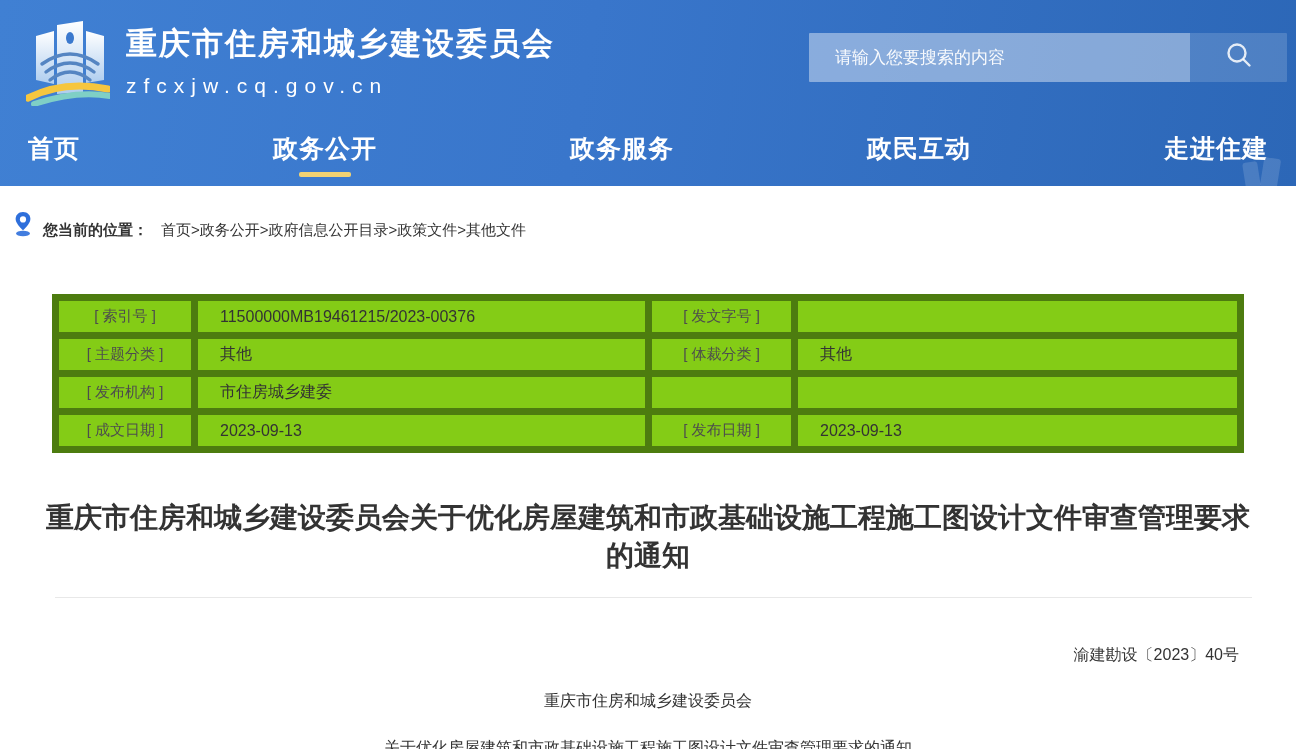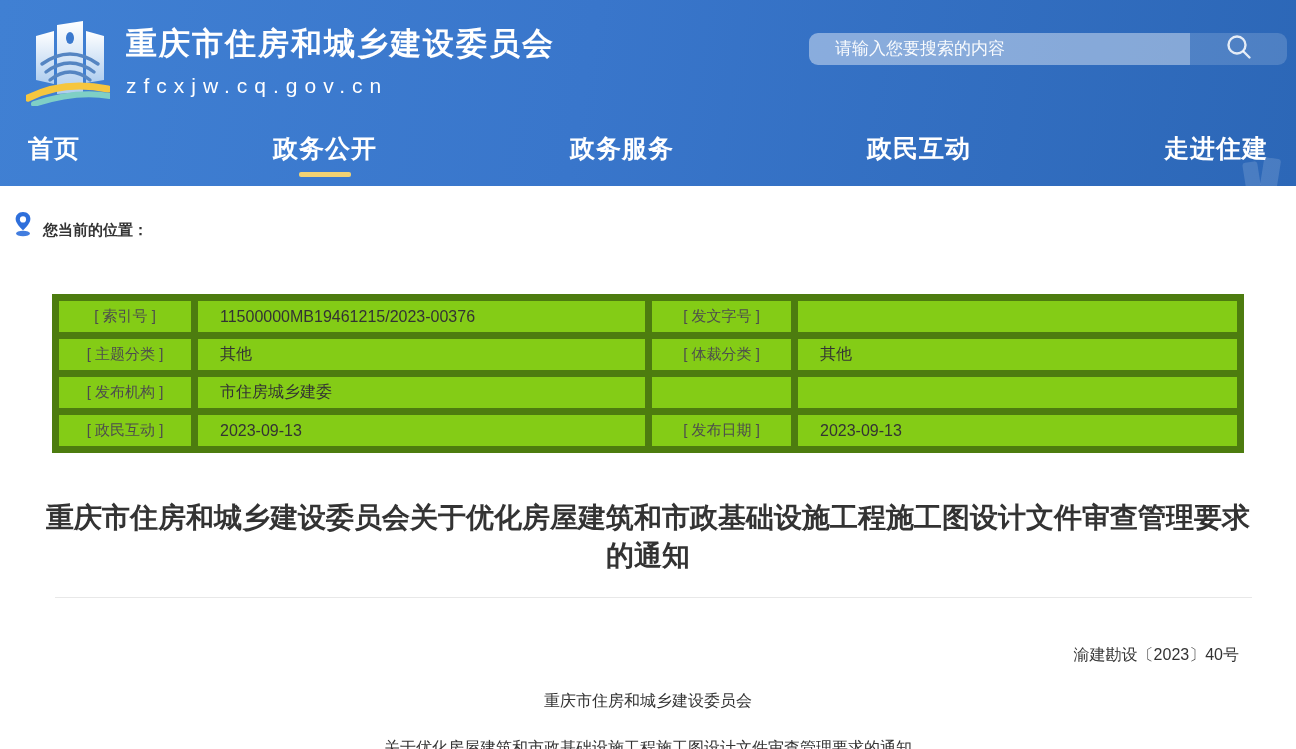--- a/index.html
+++ b/index.html
@@ -19,22 +19,22 @@
     overflow:hidden;
   }
   .header { height:120px; display:flex; align-items:center; position:relative; }
   .logo { margin-left:26px; flex:0 0 auto; }
   .brand { margin-left:16px; color:#fff; }
   .brand-title { font-size:31px; font-weight:bold; letter-spacing:2px; }
   .brand-url { font-size:21px; letter-spacing:7px; margin-top:9px; }
 
   .search {
     position:absolute; right:9px; top:33px;
-    width:478px; height:32px;
-    border-radius:9px; display:flex; overflow:hidden;
+    width:478px; height:49px;
+    border-radius:1px; display:flex; overflow:hidden;
   }
   .search input {
     flex:1; border:none; outline:none;
     background:rgba(255,255,255,0.42);
     color:#fff; font-size:17px; padding:0 26px;
     font-family:"Liberation Sans","DejaVu Sans",sans-serif;
   }
   .search input::placeholder { color:#ffffff; opacity:.95; }
   .search button {
     width:97px; border:none; cursor:pointer;
@@ -165,20 +165,21 @@
 
 <div class="breadcrumb">
   <span>
     <svg width="18" height="26" viewBox="0 0 18 26">
       <ellipse cx="9" cy="22.5" rx="7" ry="2.8" fill="#2e6fdb" opacity=".9"></ellipse>
       <path d="M9 1 C4.2 1 1.6 4.4 1.6 8.1 C1.6 13 9 19.4 9 19.4 C9 19.4 16.4 13 16.4 8.1 C16.4 4.4 13.8 1 9 1 Z" fill="#2e6fdb"></path>
       <circle cx="9" cy="8.4" r="3.1" fill="#ffffff"></circle>
     </svg>
   </span>
   <span class="crumb-label">您当前的位置：</span>
+  <span class="crumb-trail">首页&gt;政务公开&gt;政府信息公开目录&gt;政策文件&gt;其他文件</span>
 </div>
 
 <table class="meta-table">
   <tbody>
     <tr>
       <td class="lbl">[ 索引号 ]</td>
       <td class="val">11500000MB19461215/2023-00376</td>
       <td class="lbl2">[ 发文字号 ]</td>
       <td class="val2"></td>
     </tr>
@@ -188,21 +189,21 @@
       <td class="lbl2">[ 体裁分类 ]</td>
       <td class="val2">其他</td>
     </tr>
     <tr>
       <td class="lbl">[ 发布机构 ]</td>
       <td class="val">市住房城乡建委</td>
       <td class="lbl2"></td>
       <td class="val2"></td>
     </tr>
     <tr>
-      <td class="lbl">[ 政民互动 ]</td>
+      <td class="lbl">[ 成文日期 ]</td>
       <td class="val">2023-09-13</td>
       <td class="lbl2">[ 发布日期 ]</td>
       <td class="val2">2023-09-13</td>
     </tr>
   </tbody>
 </table>
 
 <h1 class="article-title">重庆市住房和城乡建设委员会关于优化房屋建筑和市政基础设施工程施工图设计文件审查管理要求的通知</h1>
 
 <div class="divider"></div>

